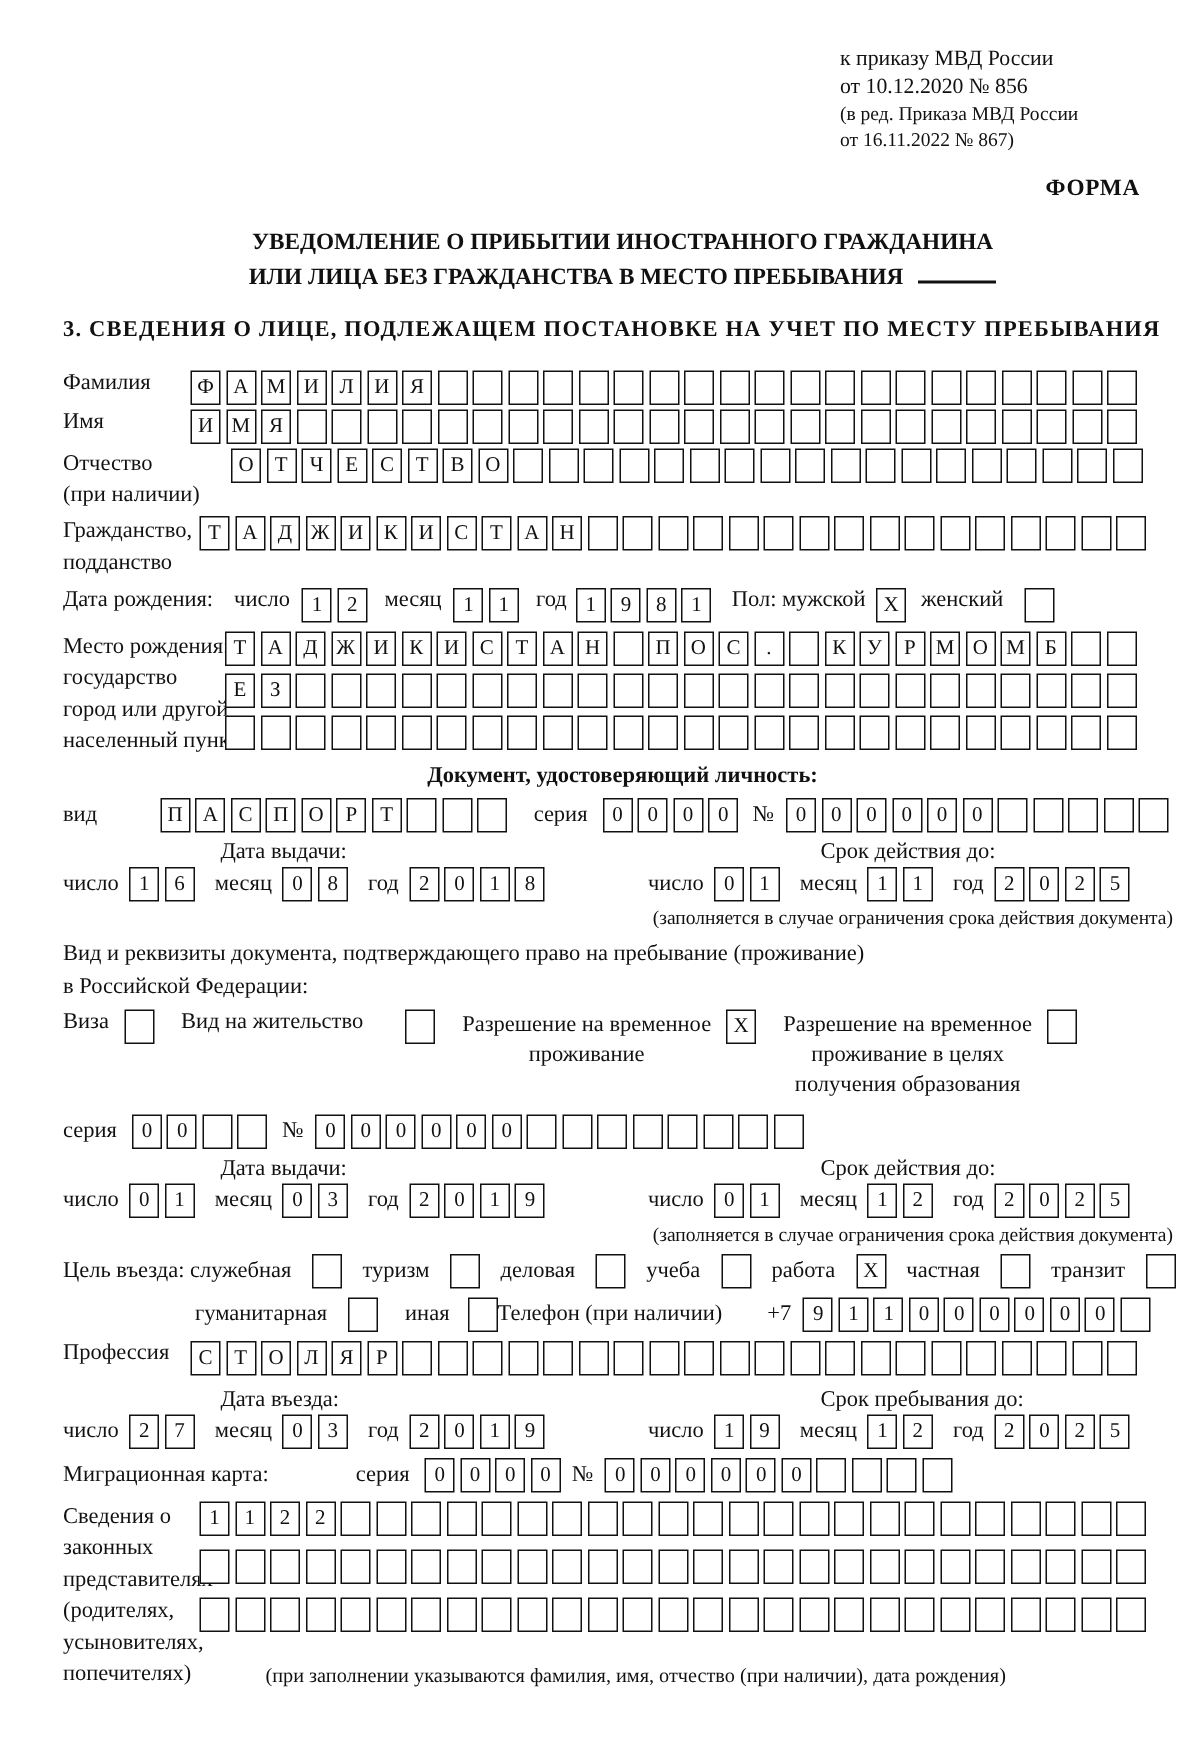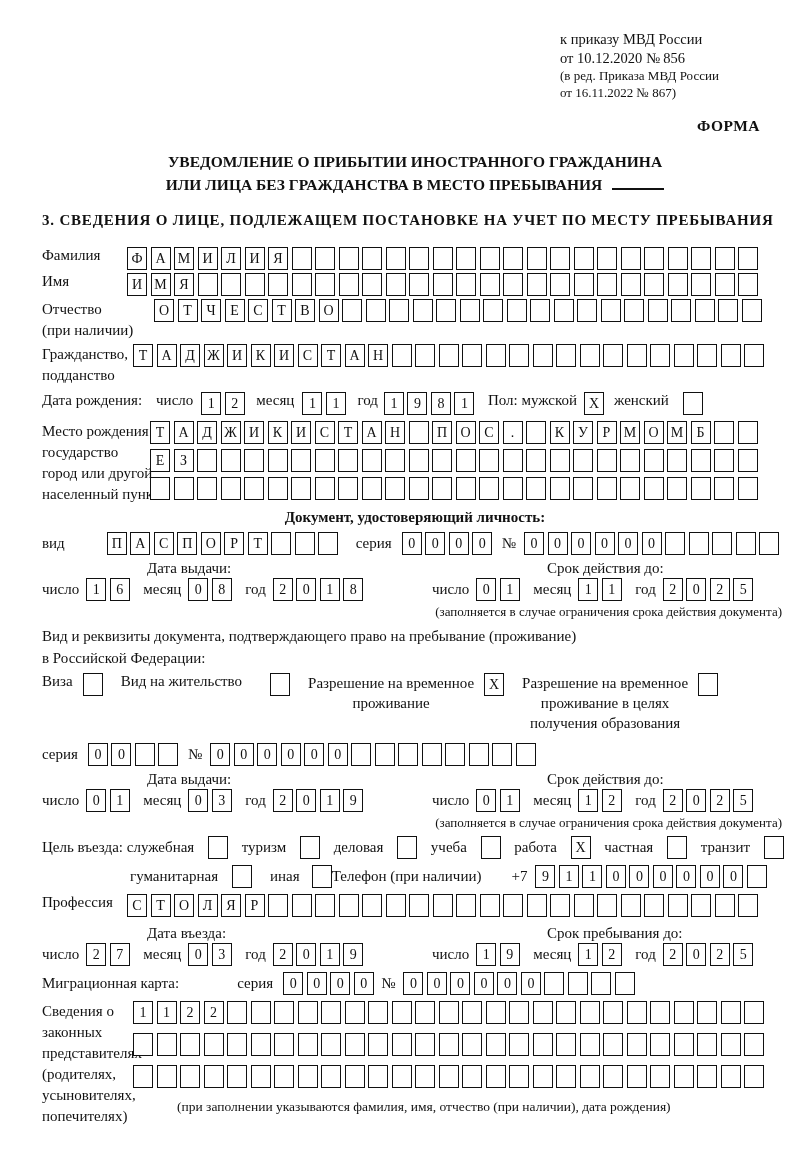--- a/index.html
+++ b/index.html
@@ -40,21 +40,21 @@
   .dhead-r{padding-left:115px;}
   .dline{display:flex;align-items:center;}
   .dline .lbl{margin-right:7px;}
   .dline .cells{margin-right:10px;}
   .note{font-size:13px;text-align:right;padding-right:6px;margin-bottom:4px;line-height:18px;}
   .plain{line-height:22px;}
   .permits{display:flex;align-items:flex-start;margin:4px 0 10px 0;}
   .permits .cb{margin-left:10px;margin-right:18px;}
   .ptext{text-align:center;line-height:20px;}
   .vgap{margin-bottom:5px;}
-  .reps-note{font-size:13.5px;margin-left:135px;margin-top:2px;}
+  .reps-note{font-size:13.5px;margin-left:135px;margin-top:12px;}
   .mt6{margin-top:6px;}
 </style>
 </head>
 <body>
 
 <div class="page">
 
   <div class="annex">
     <div>к приказу МВД России</div>
     <div>от 10.12.2020 № 856</div>

